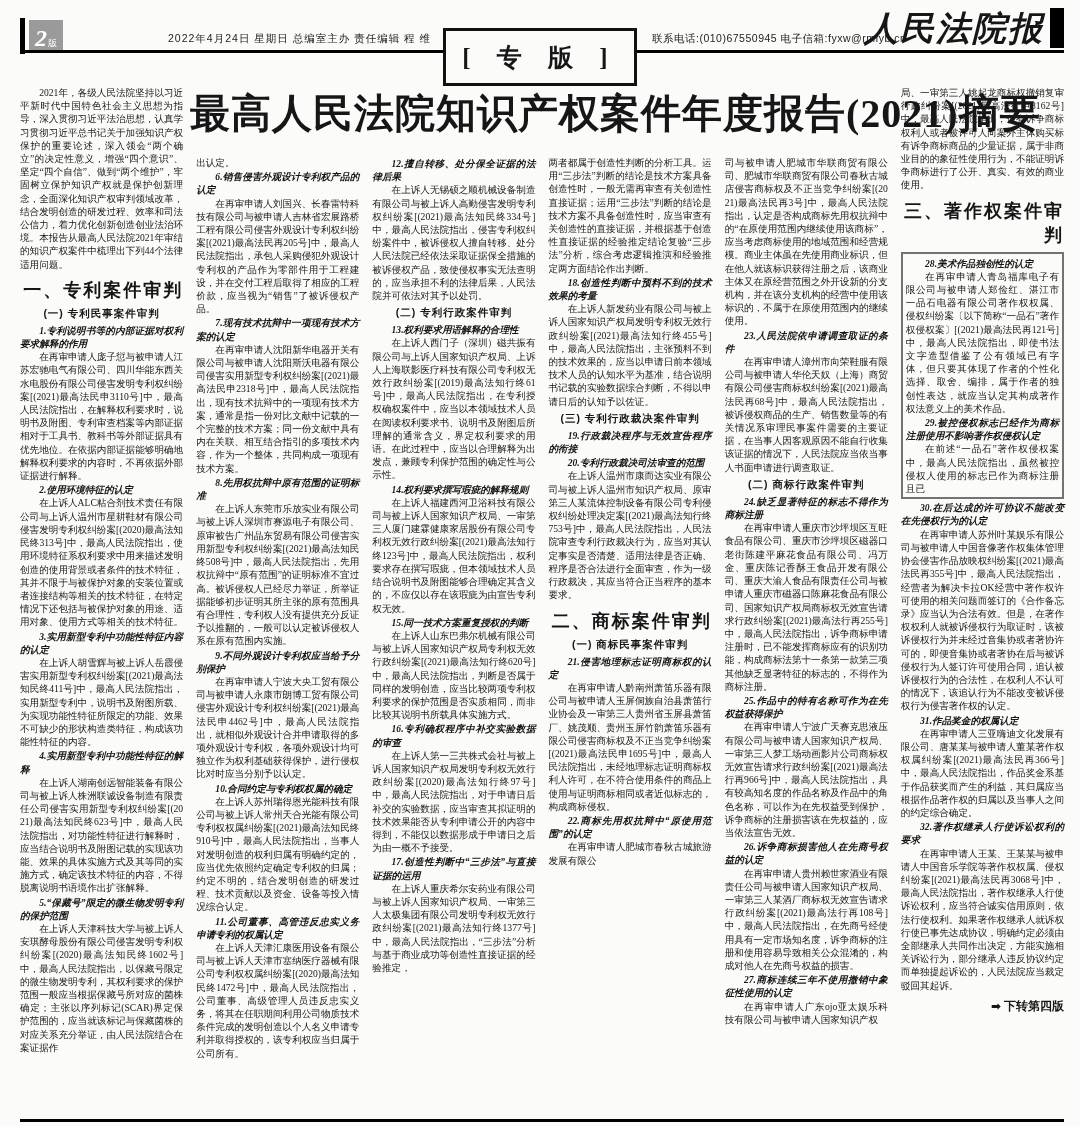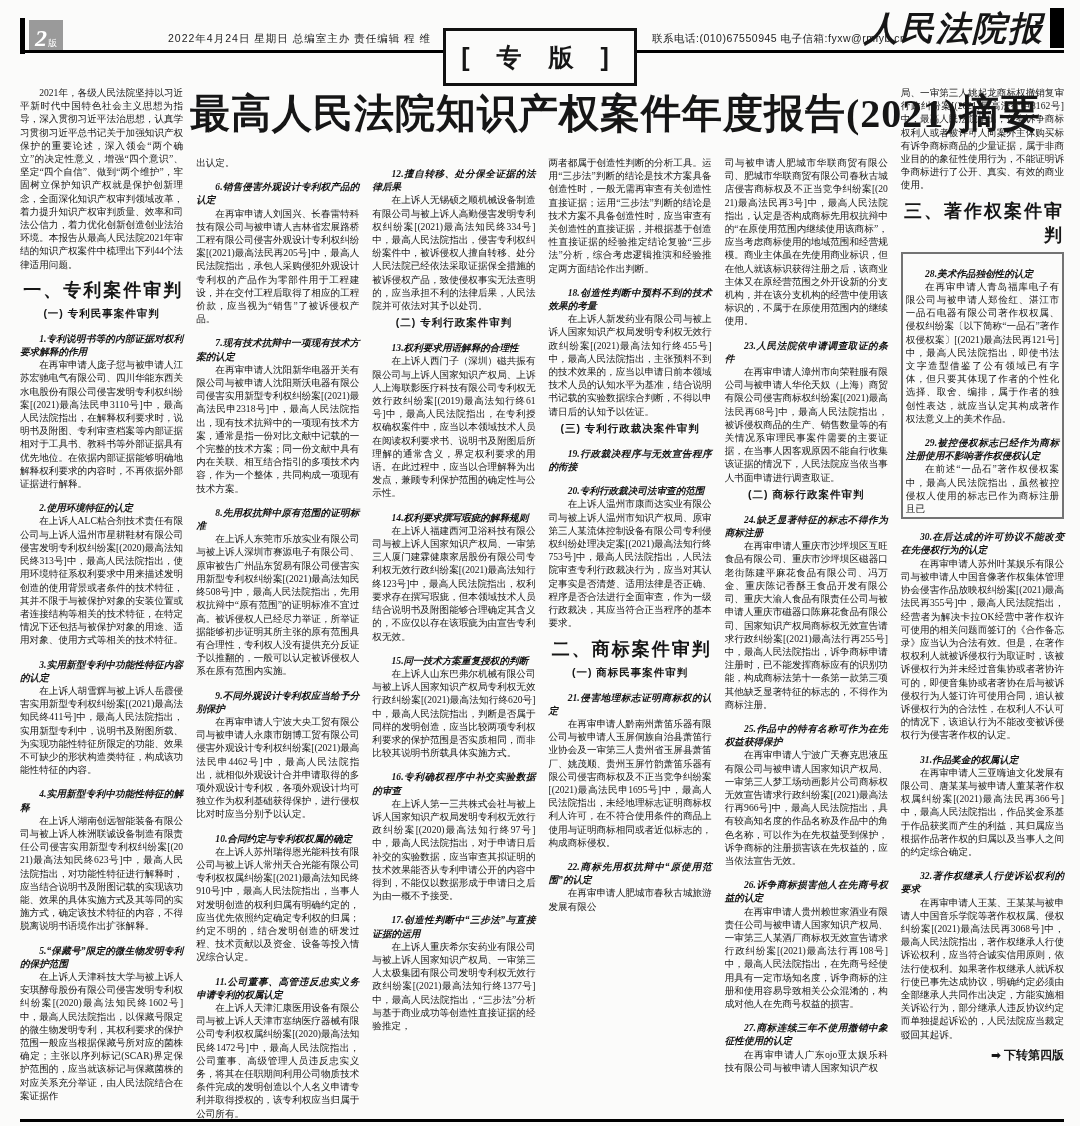--- a/index.html
+++ b/index.html
@@ -19,35 +19,35 @@
   .badge .lbl{font-size:9px;margin-left:1px;margin-bottom:2px;}
   .dateline{position:absolute;left:168px;top:32px;font-size:10.5px;letter-spacing:1px;color:#222;
             font-family:"Liberation Sans","DejaVu Sans",sans-serif;}
   .contact{position:absolute;left:652px;top:32px;font-size:10.5px;letter-spacing:.5px;color:#222;
            font-family:"Liberation Sans","DejaVu Sans",sans-serif;}
   .masthead{position:absolute;right:36px;top:6px;font-size:34px;font-weight:900;font-style:italic;
             letter-spacing:2px;font-family:Liberation Serif, serif;}
   .mast-block{position:absolute;right:16px;top:8px;width:14px;height:40px;background:#000;}
   .zhuban{position:absolute;left:443px;top:28px;width:188px;height:52px;background:#fbfbfa;
           border:3px solid #111;display:flex;align-items:center;justify-content:center;z-index:5;
-          font-family:Liberation Sans, sans-serif;
+          font-family:Liberation Serif, serif;
           font-size:25px;font-weight:bold;letter-spacing:10px;}
   
   .content{position:absolute;left:20px;top:60px;width:1044px;height:1054px;}
   .main-title{position:absolute;left:150px;top:26px;width:760px;text-align:center;z-index:2;
               font-size:40px;font-weight:900;letter-spacing:1px;white-space:nowrap;
               font-family:"Liberation Serif","DejaVu Serif",serif;margin-left:20px;}
   .cols{display:flex;gap:13px;height:100%;}
   .col{flex:1 1 0;min-width:0;padding-top:26px;box-sizing:border-box;}
   .col.mid{padding-top:96px;}
   
   .p,.pcont,.item{font-size:9.6px;line-height:13.2px;text-align:justify;word-break:break-all;margin:0;}
   .p{text-indent:2em;}
   .pcont{text-indent:0;}
-  .item{text-indent:2em;font-style:italic;font-weight:600;margin-top:11px;}
+  .item{text-indent:2em;font-style:italic;font-weight:600;margin-top:1px;}
   .h1{font-family:Liberation Sans, sans-serif;font-weight:bold;font-size:18px;
       text-align:right;margin:7px 0 5px;letter-spacing:2px;}
   .h2{font-family:"Liberation Sans","DejaVu Sans",sans-serif;font-weight:bold;font-size:10.5px;
       text-align:center;margin:4px 0 3px;letter-spacing:1px;}
   .redbox{border:2px solid #737373;padding:2px 3px;margin:2px 0;}
   .cont-notice{margin-top:6px;text-align:right;font-size:12px;font-weight:bold;
                font-family:"Liberation Sans","DejaVu Sans",sans-serif;}
   .cont-notice .arr{font-style:normal;margin-right:3px;}
   .ftr-rule{position:absolute;left:20px;right:16px;bottom:4px;height:3px;background:#000;}
 </style>
@@ -65,21 +65,21 @@
   <div class="zhuban">[ 专 版 ]</div>
   <div class="contact">联系电话:(010)67550945  电子信箱:fyxw@rmfyb.cn</div>
   <div class="masthead">人民法院报</div>
   <div class="mast-block"></div>
 </div>
 
 <div class="content">
   <div class="main-title">最高人民法院知识产权案件年度报告(2021)摘要</div>
   <div class="cols" id="cols">
       <div class="col">
-        <div class="p">2021年，各级人民法院坚持以习近平新时代中国特色社会主义思想为指导，深入贯彻习近平法治思想，认真学习贯彻习近平总书记关于加强知识产权保护的重要论述，深入领会“两个确立”的决定性意义，增强“四个意识”、坚定“四个自信”、做到“两个维护”，牢固树立保护知识产权就是保护创新理念，全面深化知识产权审判领域改革，着力提升知识产权审判质量、效率和司法公信力，着力优化创新创造创业法治环境。本报告从最高人民法院2021年审结的知识产权案件中梳理出下列44个法律适用问题。</div>
+        <div class="p">2021年，各级人民法院坚持以习近平新时代中国特色社会主义思想为指导，深入贯彻习近平法治思想，认真学习贯彻习近平总书记关于加强知识产权保护的重要论述，深入领会“两个确立”的决定性意义，增强“四个意识”、坚定“四个自信”、做到“两个维护”，牢固树立保护知识产权就是保护创新理念，全面深化知识产权审判领域改革，结合发明创造的研发过程、效率和司法公信力，着力优化创新创造创业法治环境。本报告从最高人民法院2021年审结的知识产权案件中梳理出下列44个法律适用问题。</div>
         <div class="h1">一、专利案件审判</div>
         <div class="h2">(一) 专利民事案件审判</div>
         <div class="item">1.专利说明书等的内部证据对权利要求解释的作用</div>
         <div class="p">在再审申请人庞子愆与被申请人江苏宏驰电气有限公司、四川华能东西关水电股份有限公司侵害发明专利权纠纷案[(2021)最高法民申3110号]中，最高人民法院指出，在解释权利要求时，说明书及附图、专利审查档案等内部证据相对于工具书、教科书等外部证据具有优先地位。在依据内部证据能够明确地解释权利要求的内容时，不再依据外部证据进行解释。</div>
         <div class="item">2.使用环境特征的认定</div>
         <div class="p">在上诉人ALC粘合剂技术责任有限公司与上诉人温州市星耕鞋材有限公司侵害发明专利权纠纷案[(2020)最高法知民终313号]中，最高人民法院指出，使用环境特征系权利要求中用来描述发明创造的使用背景或者条件的技术特征，其并不限于与被保护对象的安装位置或者连接结构等相关的技术特征，在特定情况下还包括与被保护对象的用途、适用对象、使用方式等相关的技术特征。</div>
         <div class="item">3.实用新型专利中功能性特征内容的认定</div>
         <div class="p">在上诉人胡雪辉与被上诉人岳霞侵害实用新型专利权纠纷案[(2021)最高法知民终411号]中，最高人民法院指出，实用新型专利中，说明书及附图所载、为实现功能性特征所限定的功能、效果不可缺少的形状构造类特征，构成该功能性特征的内容。</div>
         <div class="item">4.实用新型专利中功能性特征的解释</div>
         <div class="p">在上诉人湖南创远智能装备有限公司与被上诉人株洲联诚设备制造有限责任公司侵害实用新型专利权纠纷案[(2021)最高法知民终623号]中，最高人民法院指出，对功能性特征进行解释时，应当结合说明书及附图记载的实现该功能、效果的具体实施方式及其等同的实施方式，确定该技术特征的内容，不得脱离说明书语境作出扩张解释。</div>

